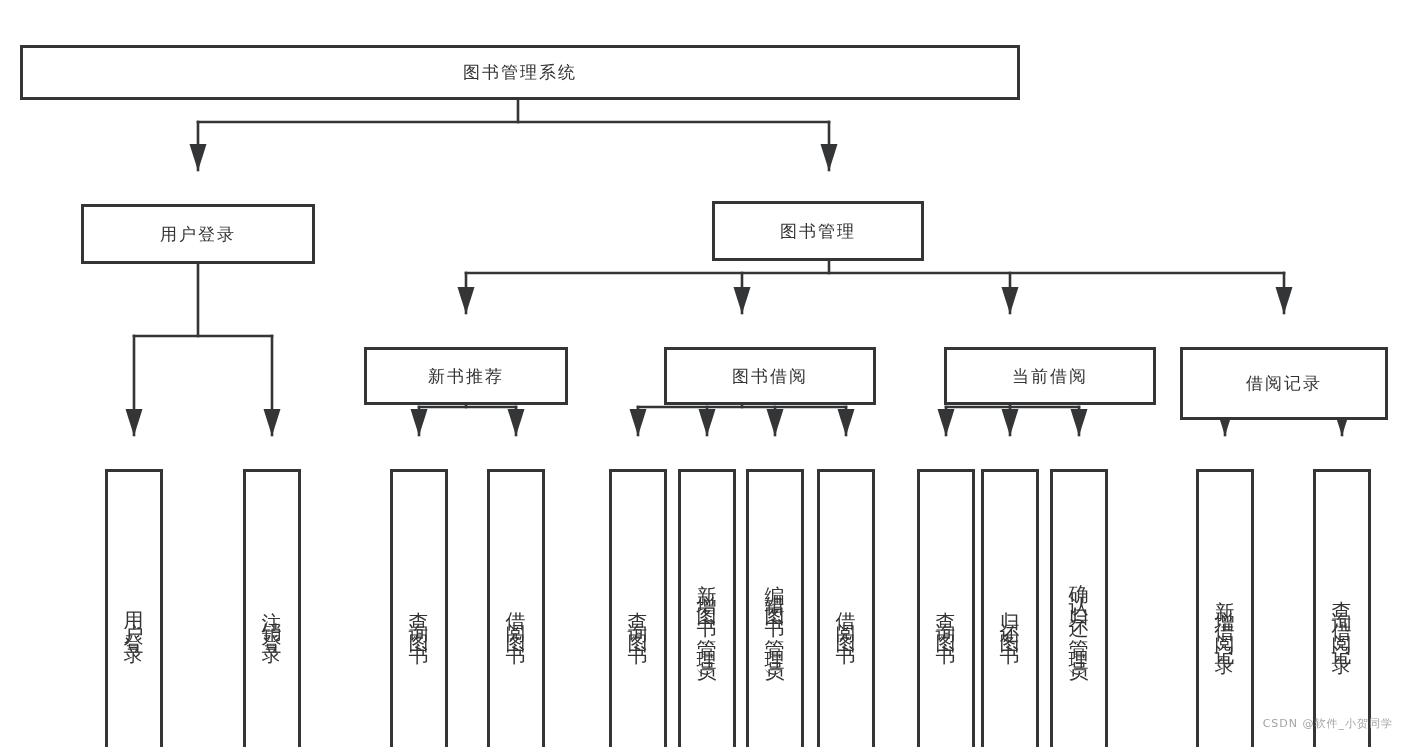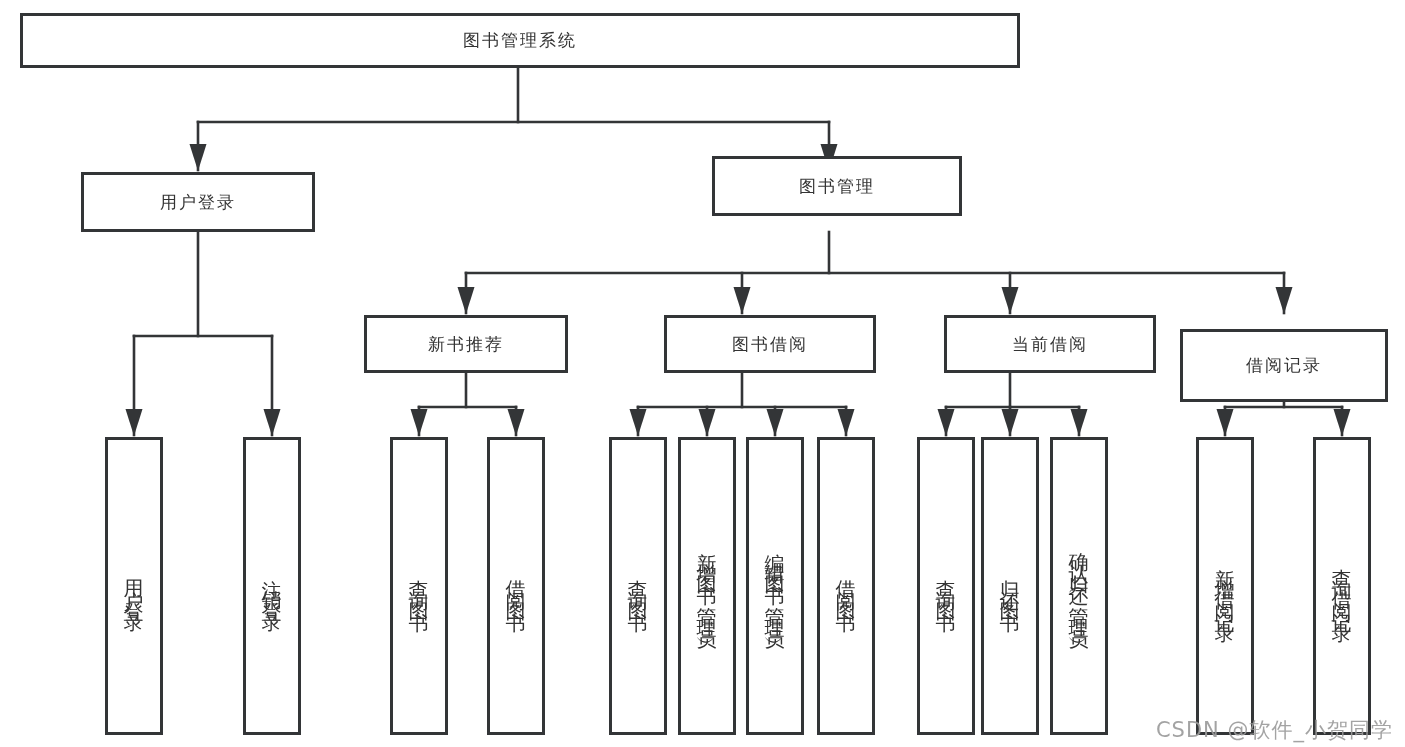--- a/index.html
+++ b/index.html
@@ -6,29 +6,30 @@
   body{
     width:1405px;height:747px;position:relative;overflow:hidden;
     background:#ffffff;color:#333333;
     font-family:"DejaVu Sans","Liberation Sans",sans-serif;
   }
   #connectors{position:absolute;left:0;top:0;z-index:1;}
   .box{
     position:absolute;box-sizing:border-box;background:#ffffff;
     border:3px solid #333537;display:flex;align-items:center;justify-content:center;
     z-index:2;
+    margin-top:32px;
   }
   .h-label{font-size:17px;letter-spacing:2px;white-space:nowrap;}
   .v-label{
     writing-mode:vertical-rl;text-orientation:mixed;
     font-size:20px;line-height:1;letter-spacing:11px;white-space:nowrap;
   }
   .watermark{
     position:absolute;z-index:3;right:12px;top:716px;
-    font-size:21px;letter-spacing:1px;color:rgba(155,155,155,0.92);white-space:nowrap;
+    font-size:11px;letter-spacing:1px;color:rgba(155,155,155,0.92);white-space:nowrap;
   }
 </style>
 </head>
 <body>
 
 <svg id="connectors" width="1405" height="747" viewBox="0 0 1405 747">
   <defs>
     <marker id="ah" markerUnits="userSpaceOnUse" markerWidth="30" markerHeight="20" refX="26" refY="10" orient="auto">
       <path d="M0 1.5 L27 10 L0 18.5 Z" fill="#333537"></path>
     </marker>
@@ -77,34 +78,34 @@
   </g>
 </svg>
 
 <div class="box" style="left:20px;top:13px;width:1000px;height:55px">
   <span class="h-label">图书管理系统</span>
 </div>
 
 <div class="box" style="left:81px;top:172px;width:234px;height:60px">
   <span class="h-label">用户登录</span>
 </div>
-<div class="box" style="left:712px;top:156px;width:250px;height:60px">
+<div class="box" style="left:712px;top:169px;width:212px;height:60px">
   <span class="h-label">图书管理</span>
 </div>
 
 <div class="box" style="left:364px;top:315px;width:204px;height:58px">
   <span class="h-label">新书推荐</span>
 </div>
 <div class="box" style="left:664px;top:315px;width:212px;height:58px">
   <span class="h-label">图书借阅</span>
 </div>
 <div class="box" style="left:944px;top:315px;width:212px;height:58px">
   <span class="h-label">当前借阅</span>
 </div>
-<div class="box" style="left:1180px;top:329px;width:208px;height:73px">
+<div class="box" style="left:1180px;top:315px;width:208px;height:73px">
   <span class="h-label">借阅记录</span>
 </div>
 
 <div class="box" style="left:105px;top:437px;width:58px;height:298px">
   <span class="v-label">用户登录</span>
 </div>
 <div class="box" style="left:243px;top:437px;width:58px;height:298px">
   <span class="v-label">注销登录</span>
 </div>
 

